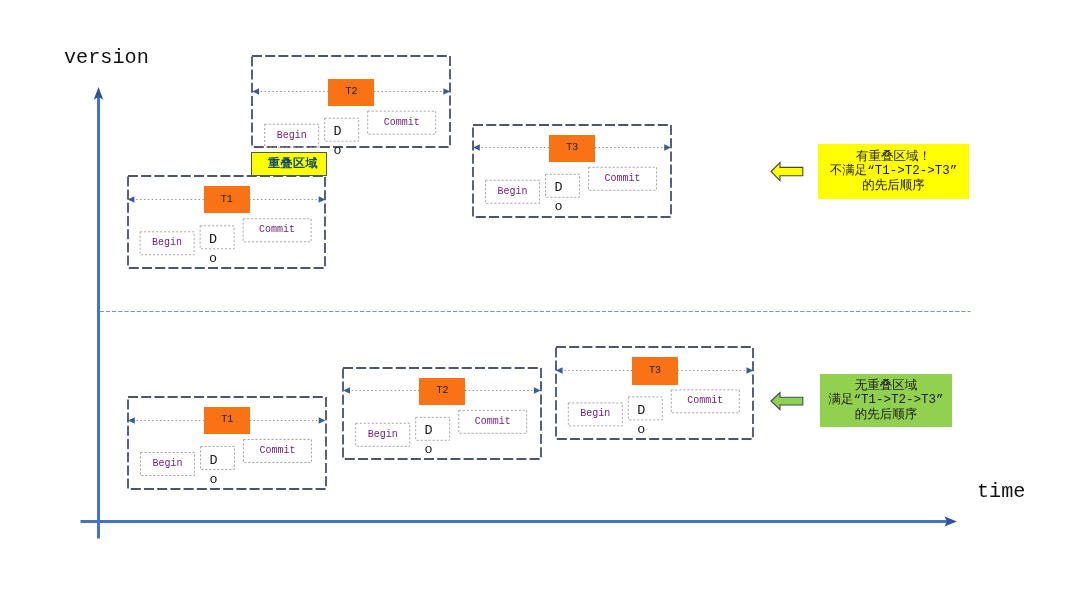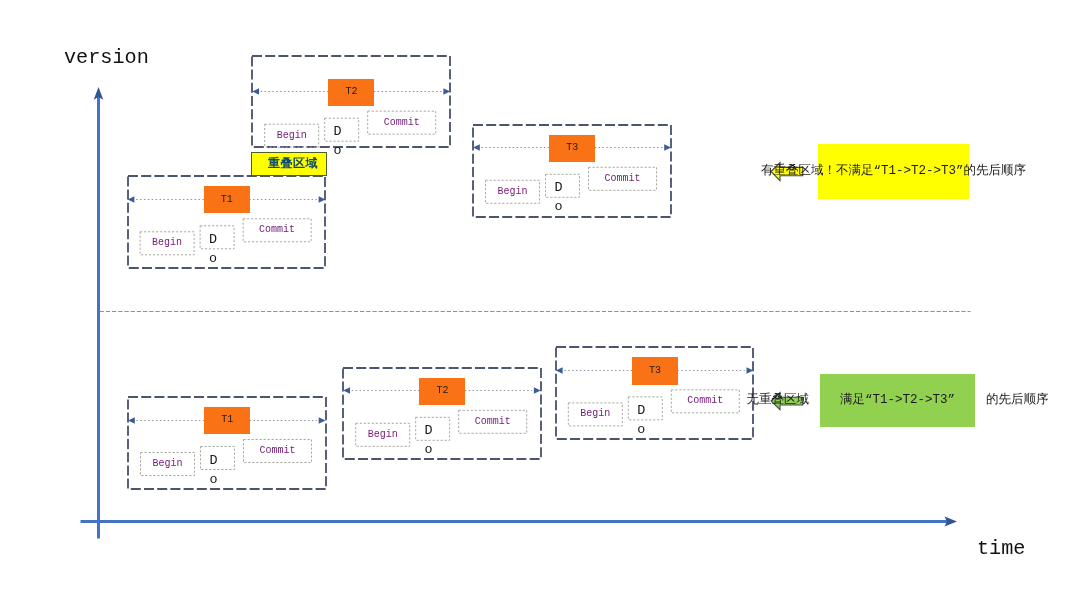--- a/index.html
+++ b/index.html
@@ -19,21 +19,21 @@
       font-size:10px;color:#701a75;line-height:1;}
   .dobox{position:absolute;font-size:13.4px;color:#161616;
       line-height:19px;box-sizing:border-box;word-break:break-all;
       width:12px !important;padding-left:9.4px;padding-top:4.7px;overflow:visible;}
 
   .overlap{position:absolute;background:#ffff00;box-sizing:border-box;
       border:1px solid #4f5f2a;
       color:#0c4a6e;font-weight:bold;font-size:12px;display:flex;align-items:center;
       justify-content:center;line-height:1;letter-spacing:0.5px;z-index:5;padding-left:8px;}
 
-  .callout{position:absolute;box-sizing:border-box;display:flex;flex-direction:row;
+  .callout{position:absolute;box-sizing:border-box;display:flex;flex-direction:column;
       align-items:center;justify-content:center;text-align:center;font-size:12.5px;color:#1a1a1a;
       line-height:14.6px;}
   .callout .ln{white-space:nowrap;}
 </style>
 </head>
 <body>
 
 <div id="stage">
 
   <svg id="vec" width="1080" height="596">
@@ -88,21 +88,21 @@
         <rect x="628.3" y="396.9" width="34" height="23" fill="none" stroke="#a8a8a0" stroke-width="1" stroke-dasharray="2.2 1.8"></rect>
         <rect x="671.3" y="389.9" width="68" height="23" fill="none" stroke="#a8a8a0" stroke-width="1" stroke-dasharray="2.2 1.8"></rect>
       </g>
     <g id="callout-vec">
       <polygon points="771,171.5 780,162.5 780,167.4 802.8,167.4 802.8,175.8 780,175.8 780,180.6" fill="#ffff00" stroke="#3f4a3a" stroke-width="1.1" stroke-linejoin="miter"></polygon>
       <polygon points="771,401 780,392.5 780,397.2 802.8,397.2 802.8,405 780,405 780,409.6" fill="#92d050" stroke="#3f4a5a" stroke-width="1.1" stroke-linejoin="miter"></polygon>
     </g>
   </svg>
 
   <div class="axis-label" style="left:64px;top:48px;">version</div>
-  <div class="axis-label" style="left:977px;top:539px;text-align:right;">time</div>
+  <div class="axis-label" style="left:977px;top:482px;text-align:right;">time</div>
 
   <div id="txn-layer">
       <div class="tlabel" style="left: 328.4px; top: 78.5px; width: 46px; height: 27.4px;">T2</div>
       <div class="minibox" style="left: 264.2px; top: 123.7px; width: 55px; height: 24px;">Begin</div>
       <div class="dobox" style="left: 324.2px; top: 117.7px; width: 35px; height: 24px;">Do</div>
       <div class="minibox" style="left: 367.2px; top: 110.7px; width: 69px; height: 24px;">Commit</div>
       <div class="tlabel" style="left: 203.8px; top: 186.1px; width: 46px; height: 27.4px;">T1</div>
       <div class="minibox" style="left: 139.6px; top: 231.3px; width: 55px; height: 24px;">Begin</div>
       <div class="dobox" style="left: 199.6px; top: 225.3px; width: 35px; height: 24px;">Do</div>
       <div class="minibox" style="left: 242.6px; top: 218.3px; width: 69px; height: 24px;">Commit</div>
@@ -125,19 +125,19 @@
     </div>
 
   <div class="overlap" style="left:251px;top:152px;width:76px;height:23.5px;">重叠区域</div>
 
   <div class="callout" style="left:818px;top:144px;width:151px;height:55px;background:#ffff00;">
     <span class="ln">有重叠区域！</span>
     <span class="ln">不满足“T1-&gt;T2-&gt;T3”</span>
     <span class="ln">的先后顺序</span>
   </div>
 
-  <div class="callout" style="left:820px;top:374px;width:155px;height:53px;background:#92d050;gap:31px;">
+  <div class="callout" style="left:820px;top:374px;width:132px;height:53px;background:#92d050;">
     <span class="ln">无重叠区域</span>
     <span class="ln">满足“T1-&gt;T2-&gt;T3”</span>
     <span class="ln">的先后顺序</span>
   </div>
 
 </div>
 
 </body></html>

